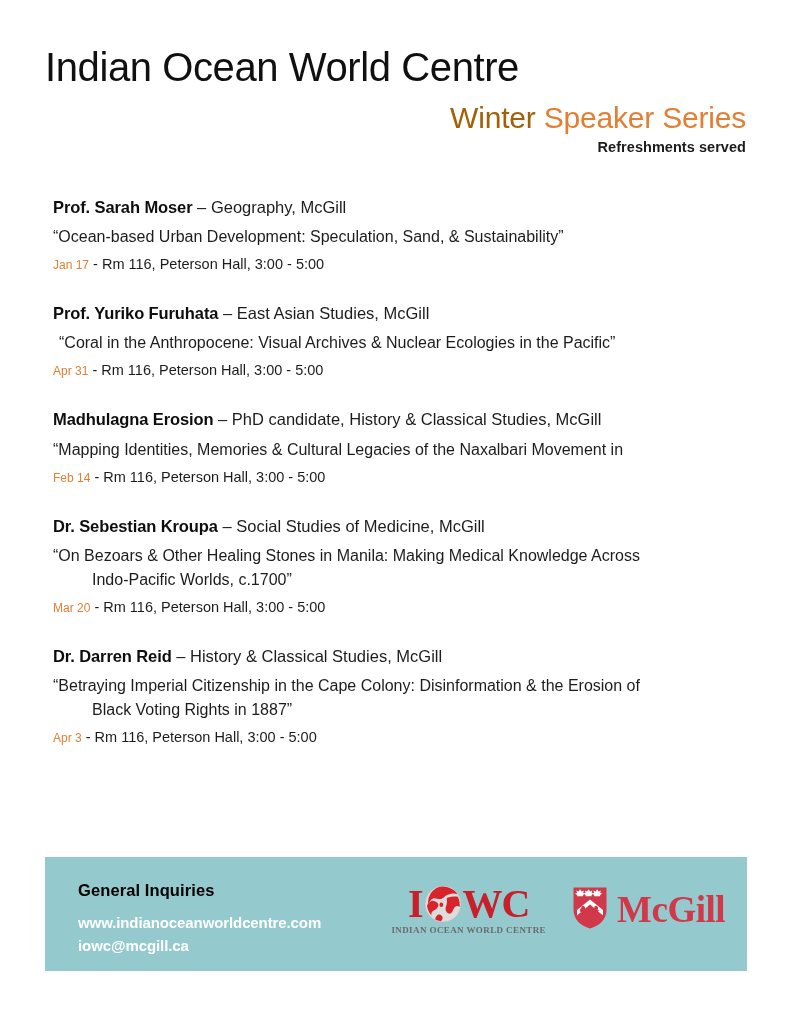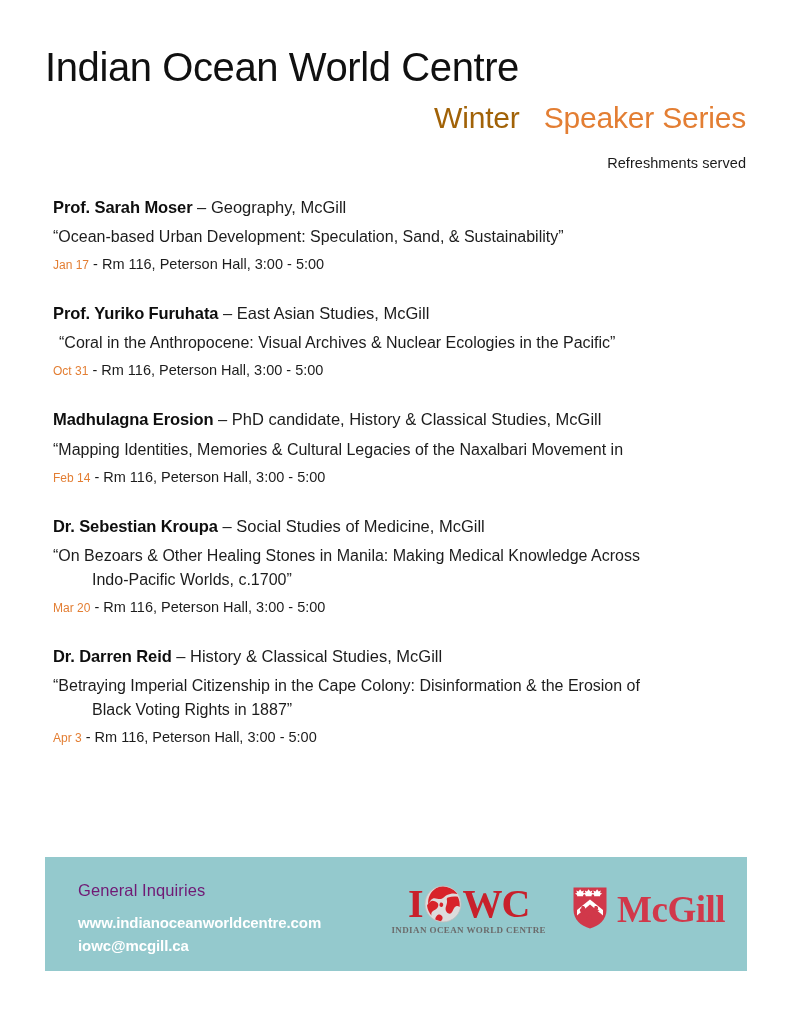--- a/index.html
+++ b/index.html
@@ -42,26 +42,26 @@
   .series-line {
     margin-top: 12px;
     text-align: right;
     font-size: 30px;
     font-weight: 400;
     line-height: 1.12;
     letter-spacing: -0.2px;
     white-space: nowrap;
   }
   .series-winter { color: #a16207; }
-  .series-accent { color: #E37E33; margin-left: 16px; }
+  .series-accent { color: #E37E33; }
   .refreshments {
-    margin-top: 20px;
+    margin-top: 4px;
     text-align: right;
     font-size: 14.5px;
-    font-weight: 400;
+    font-weight: 700;
     color: #1b1b1b;
     letter-spacing: 0.05px;
   }
 
   
   .talks {
     position: absolute;
     left: 53px;
     top: 196px;
     right: 40px;
@@ -127,23 +127,23 @@
     width: 702px;
     height: 114px;
     background: #94C9CD;
   }
   .footer-contact {
     position: absolute;
     left: 33px;
     top: 24px;
   }
   .contact-heading {
-    color: #701a75;
+    color: #000000;
     font-size: 16.5px;
-    font-weight: 400;
+    font-weight: 700;
     letter-spacing: 0.1px;
     margin-bottom: 12px;
   }
   .contact-line {
     color: #ffffff;
     font-size: 15px;
     font-weight: 700;
     letter-spacing: -0.1px;
     line-height: 1.5;
   }
@@ -235,21 +235,21 @@
     </div>
 
     <div class="talk">
       <div class="talk-speaker-line">
         <span class="speaker-name">Prof. Yuriko Furuhata</span><span class="speaker-sep"> – </span><span class="speaker-affil">East Asian Studies, McGill</span>
       </div>
       <div class="talk-title indent-lead">
         <span>“Coral in the Anthropocene: Visual Archives &amp; Nuclear Ecologies in the Pacific”</span>
       </div>
       <div class="talk-when">
-        <span class="when-date">Oct 31</span><span class="when-rest"> - Rm 116, Peterson Hall, 3:00 - 5:00</span>
+        <span class="when-date">Apr 31</span><span class="when-rest"> - Rm 116, Peterson Hall, 3:00 - 5:00</span>
       </div>
     </div>
 
     <div class="talk">
       <div class="talk-speaker-line">
         <span class="speaker-name">Madhulagna Erosion</span><span class="speaker-sep"> – </span><span class="speaker-affil">PhD candidate, History &amp; Classical Studies, McGill</span>
       </div>
       <div class="talk-title">
         <span>“Mapping Identities, Memories &amp; Cultural Legacies of the Naxalbari Movement in</span>
       </div>

